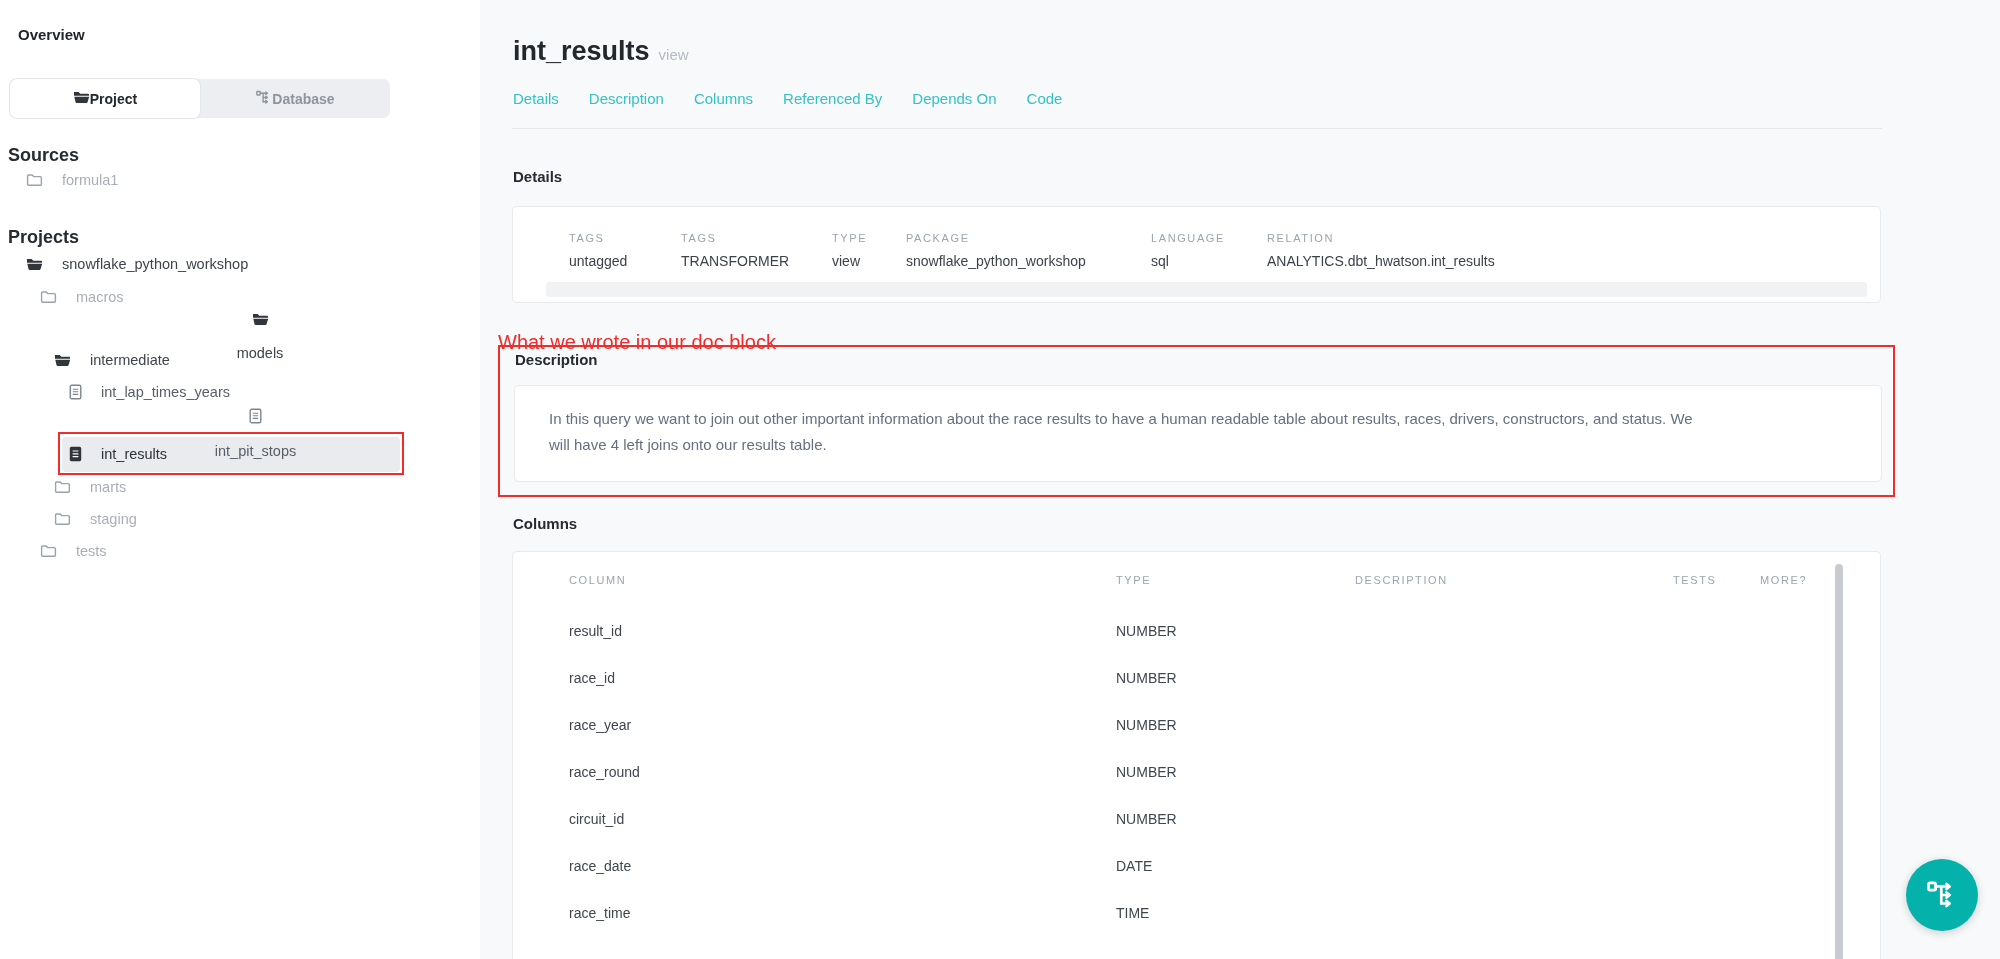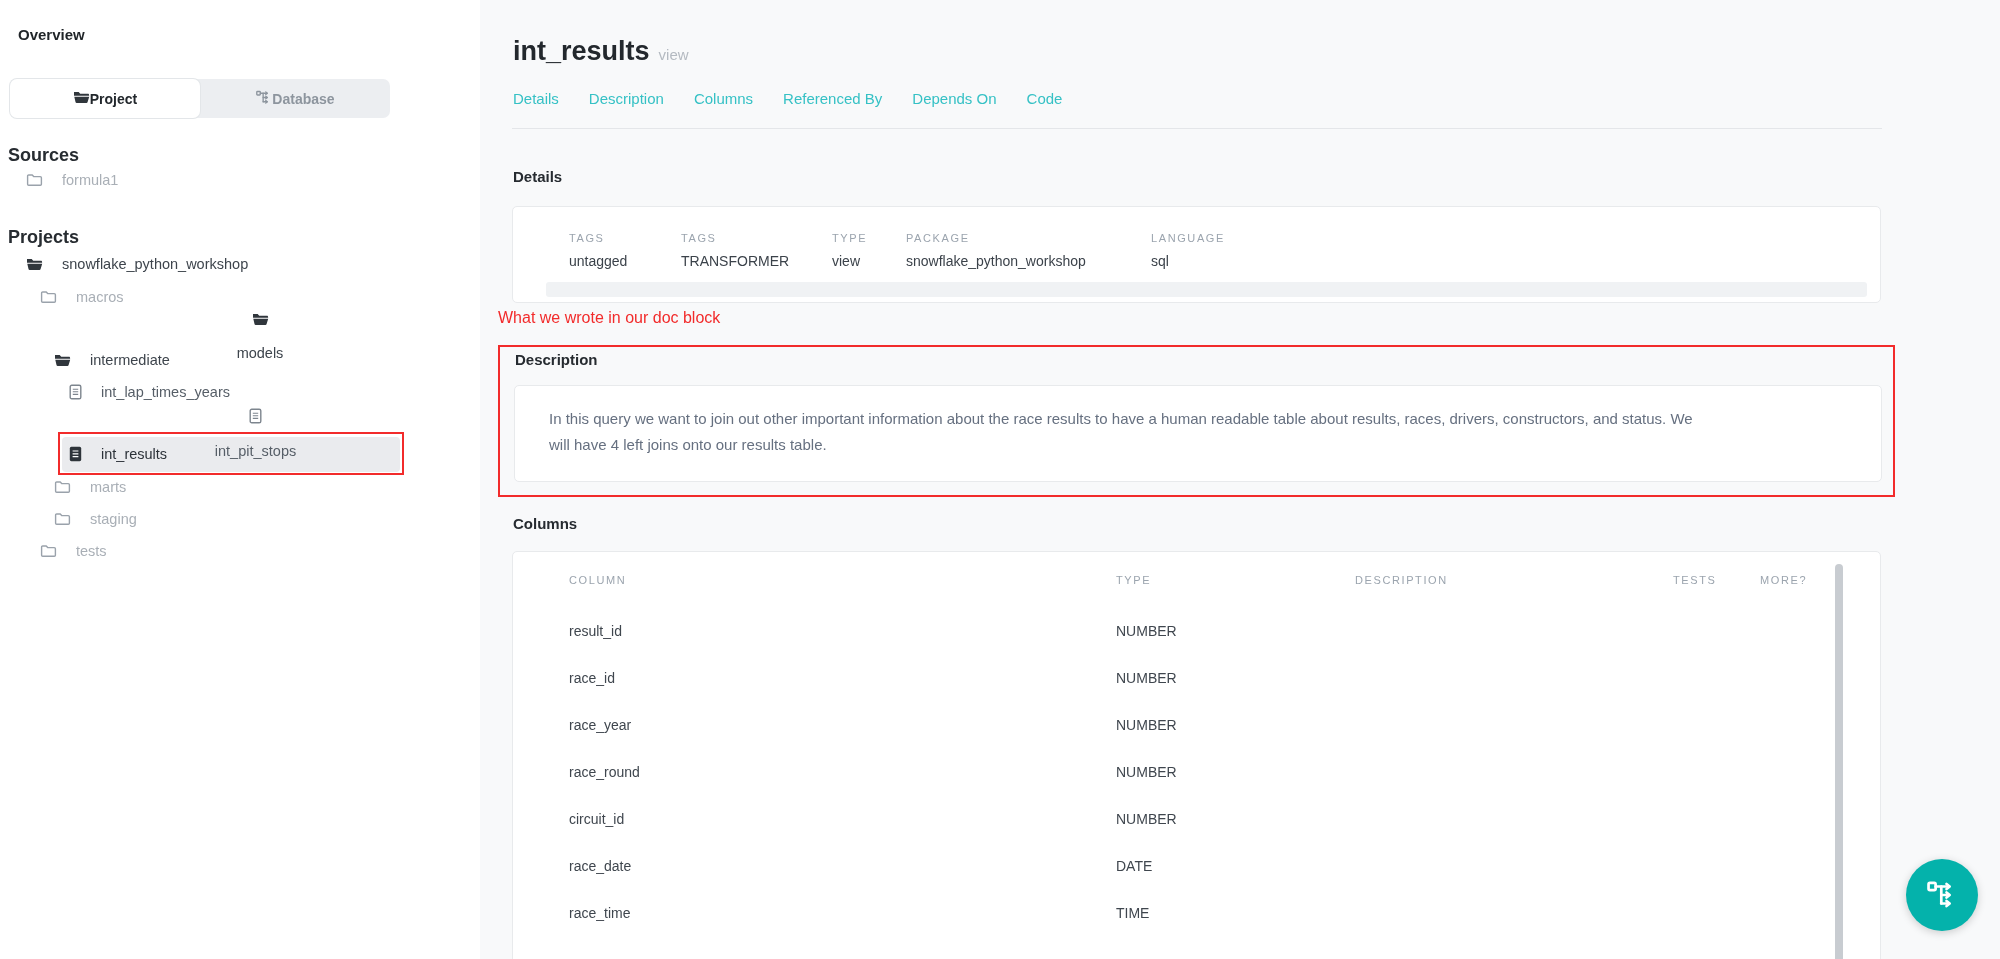--- a/index.html
+++ b/index.html
@@ -36,21 +36,21 @@
   .sec-heading { position:absolute; font-size:15px; font-weight:700; color:#262b30; }
   .card { position:absolute; background:#ffffff; border:1px solid #e8eaec; border-radius:5px; }
   
   .details-card { left:32px; top:206px; width:1369px; height:97px; }
   .details-fields { display:flex; padding:25px 0 0 56px; }
   .dfield { flex:0 0 auto; }
   .dlabel { font-size:11px; font-weight:500; letter-spacing:1.6px; color:#9ba4ae; margin-bottom:9px; }
   .dvalue { font-size:14px; color:#3b424a; }
   .details-strip { position:absolute; left:33px; right:13px; bottom:5px; height:15px; background:#f0f2f4; border-radius:3px; }
   
-  .annotation-text { position:absolute; left:18px; top:308px; font-size:16px; line-height:20px; color:#f22b2b; }
+  .annotation-text { position:absolute; left:18px; top:332px; font-size:20px; line-height:20px; color:#f22b2b; }
   .annotation-box { position:absolute; left:18px; top:345px; width:1397px; height:152px; border:2px solid #f22b2b; }
   .desc-heading { left:15px; top:4px; position:absolute; font-size:15px; font-weight:700; color:#262b30; }
   .desc-card { position:absolute; left:14px; top:38px; width:1368px; height:97px; background:#fff; border:1px solid #e8eaec; border-radius:5px; }
   .desc-body { padding:20px 36px 0 34px; font-size:15px; line-height:26px; color:#667080; }
   
   .columns-card { left:32px; top:551px; width:1369px; height:500px; border-radius:5px 5px 0 0; }
   .cols-grid-header { position:absolute; left:56px; top:22px; right:56px; display:grid; grid-template-columns:547px 239px 318px 87px 1fr; }
   .chead { font-size:11px; font-weight:500; letter-spacing:1.6px; color:#9ba4ae; }
   .cols-rows { position:absolute; left:56px; top:55px; right:56px; }
   .crow { display:grid; grid-template-columns:547px 239px 318px 87px 1fr; height:47px; align-items:center; cursor:pointer; }
@@ -225,20 +225,24 @@
           <div class="dlabel">TYPE</div>
           <div class="dvalue">view</div>
         </div>
         <div class="dfield" style="width: 245px;">
           <div class="dlabel">PACKAGE</div>
           <div class="dvalue">snowflake_python_workshop</div>
         </div>
         <div class="dfield" style="width: 116px;">
           <div class="dlabel">LANGUAGE</div>
           <div class="dvalue">sql</div>
+        </div>
+        <div class="dfield">
+          <div class="dlabel">RELATION</div>
+          <div class="dvalue">ANALYTICS.dbt_hwatson.int_results</div>
         </div>
       </div>
     <div class="details-strip"></div>
   </section>
 
   <div class="annotation-text">What we wrote in our doc block</div>
 
   <div class="annotation-box">
     <h2 class="desc-heading">Description</h2>
     <div class="desc-card">

